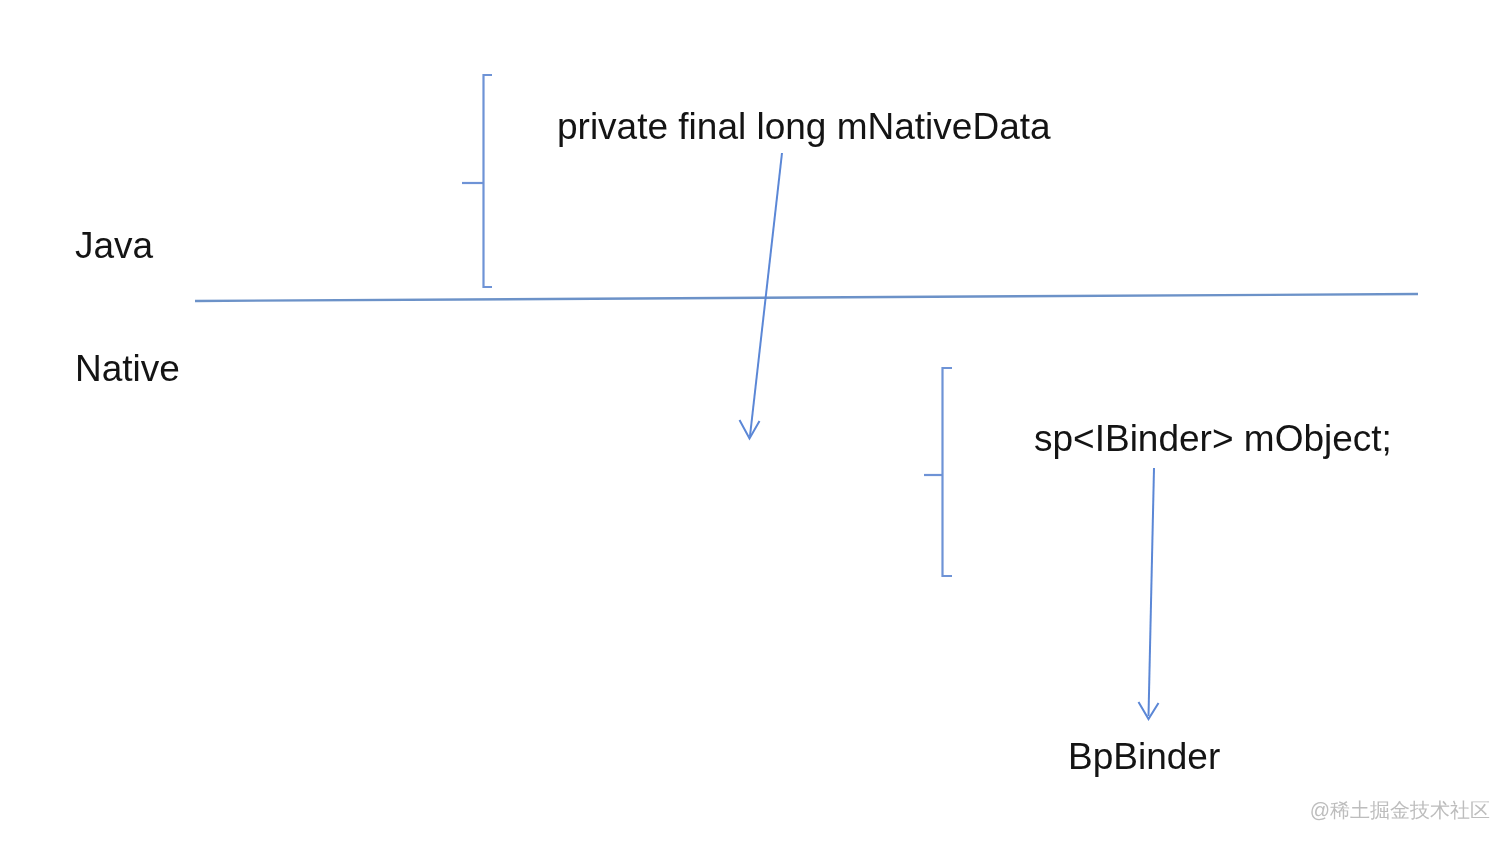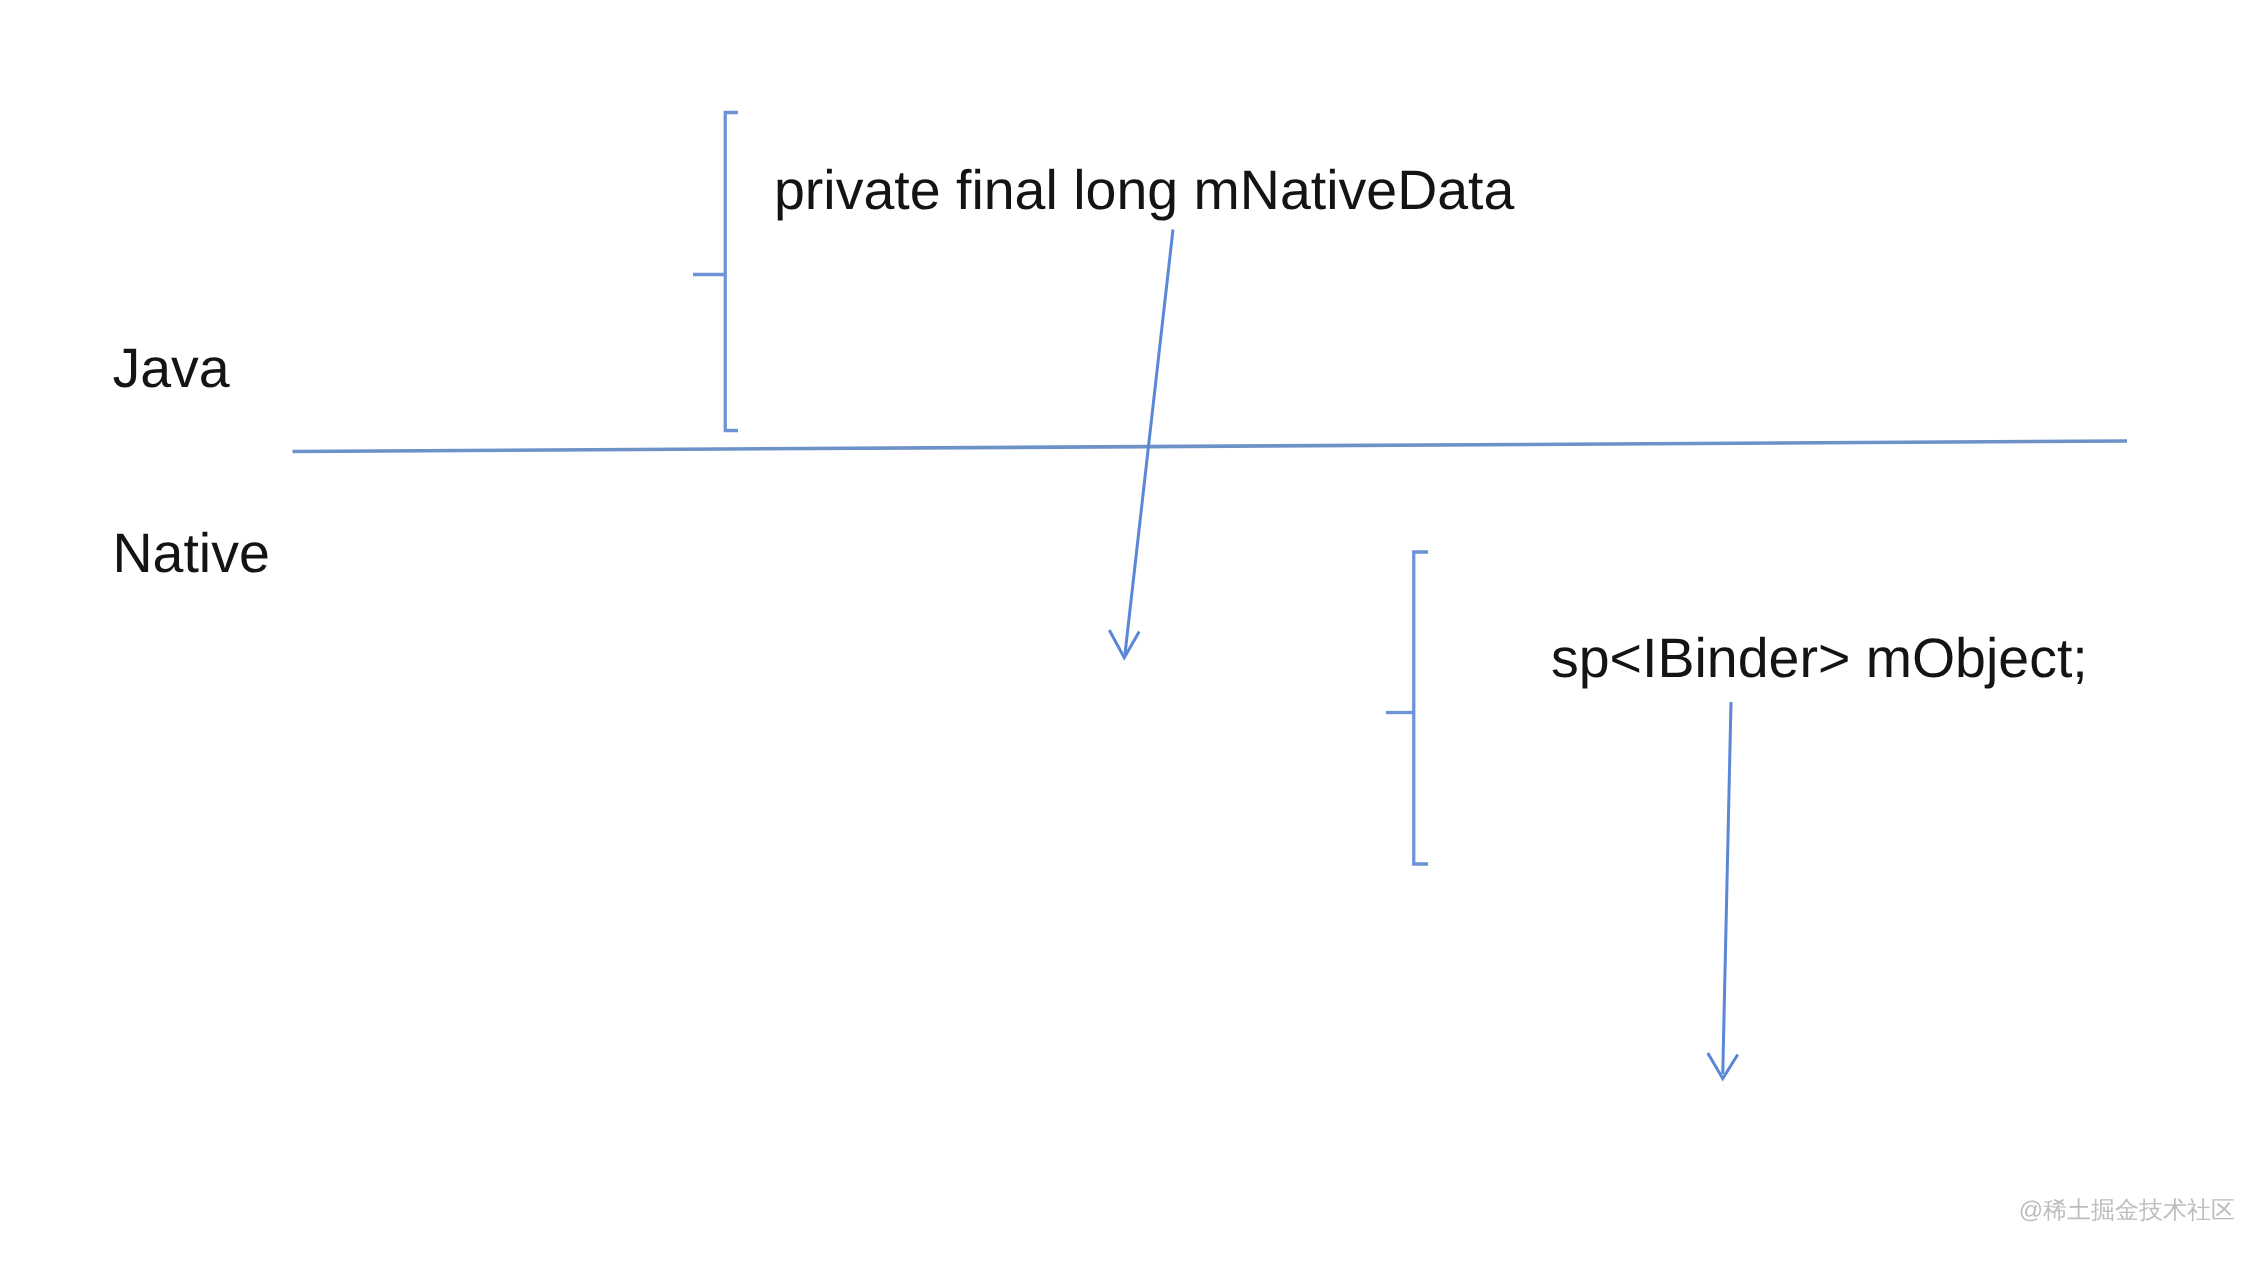--- a/index.html
+++ b/index.html
@@ -17,21 +17,21 @@
   }
   .t {
     position: absolute;
     font-size: 37px;
     line-height: 1;
     color: #141414;
     white-space: nowrap;
   }
   .watermark {
     position: absolute;
-    font-size: 16px;
+    font-size: 20px;
     line-height: 1.1;
     color: #bdbdbd;
     white-space: nowrap;
   }
   svg.lines {
     position: absolute;
     left: 0;
     top: 0;
   }
 </style>
@@ -57,23 +57,24 @@
 
     <g>
       <line x1="1154" y1="468" x2="1148.5" y2="716" stroke-width="2" stroke="#5b87d6"></line>
       <path d="M1138.5 702 L1148.5 719 L1158.5 703" fill="none" stroke-width="2" stroke="#5b87d6"></path>
     </g>
   </svg>
 
   <div class="t" style="left:75px; top:227px">Java</div>
 
 
-  <div class="t" style="left:516px; top:108px">private final long mNativeData</div>
+  <div class="t" style="left:557px; top:108px">private final long mNativeData</div>
 
   <div class="t" style="left:75px; top:350px">Native</div>
 
 
   <div class="t" style="left:1034px; top:420px">sp&lt;IBinder&gt; mObject;</div>
 
+  <div class="t" style="left:1068px; top:738px">BpBinder</div>
 
   <div class="watermark" style="right:22px; top:799px">@稀土掘金技术社区</div>
 
 </div>
 
 </body></html>

